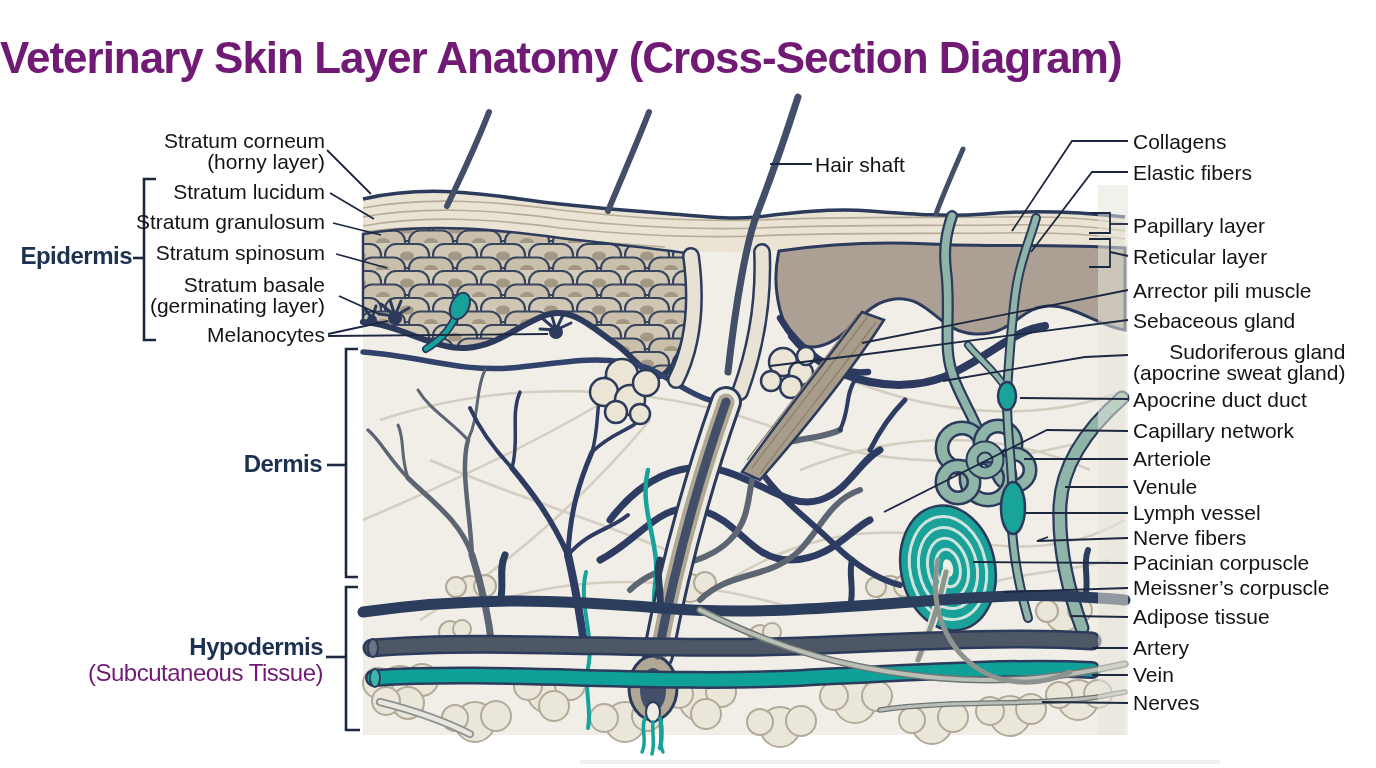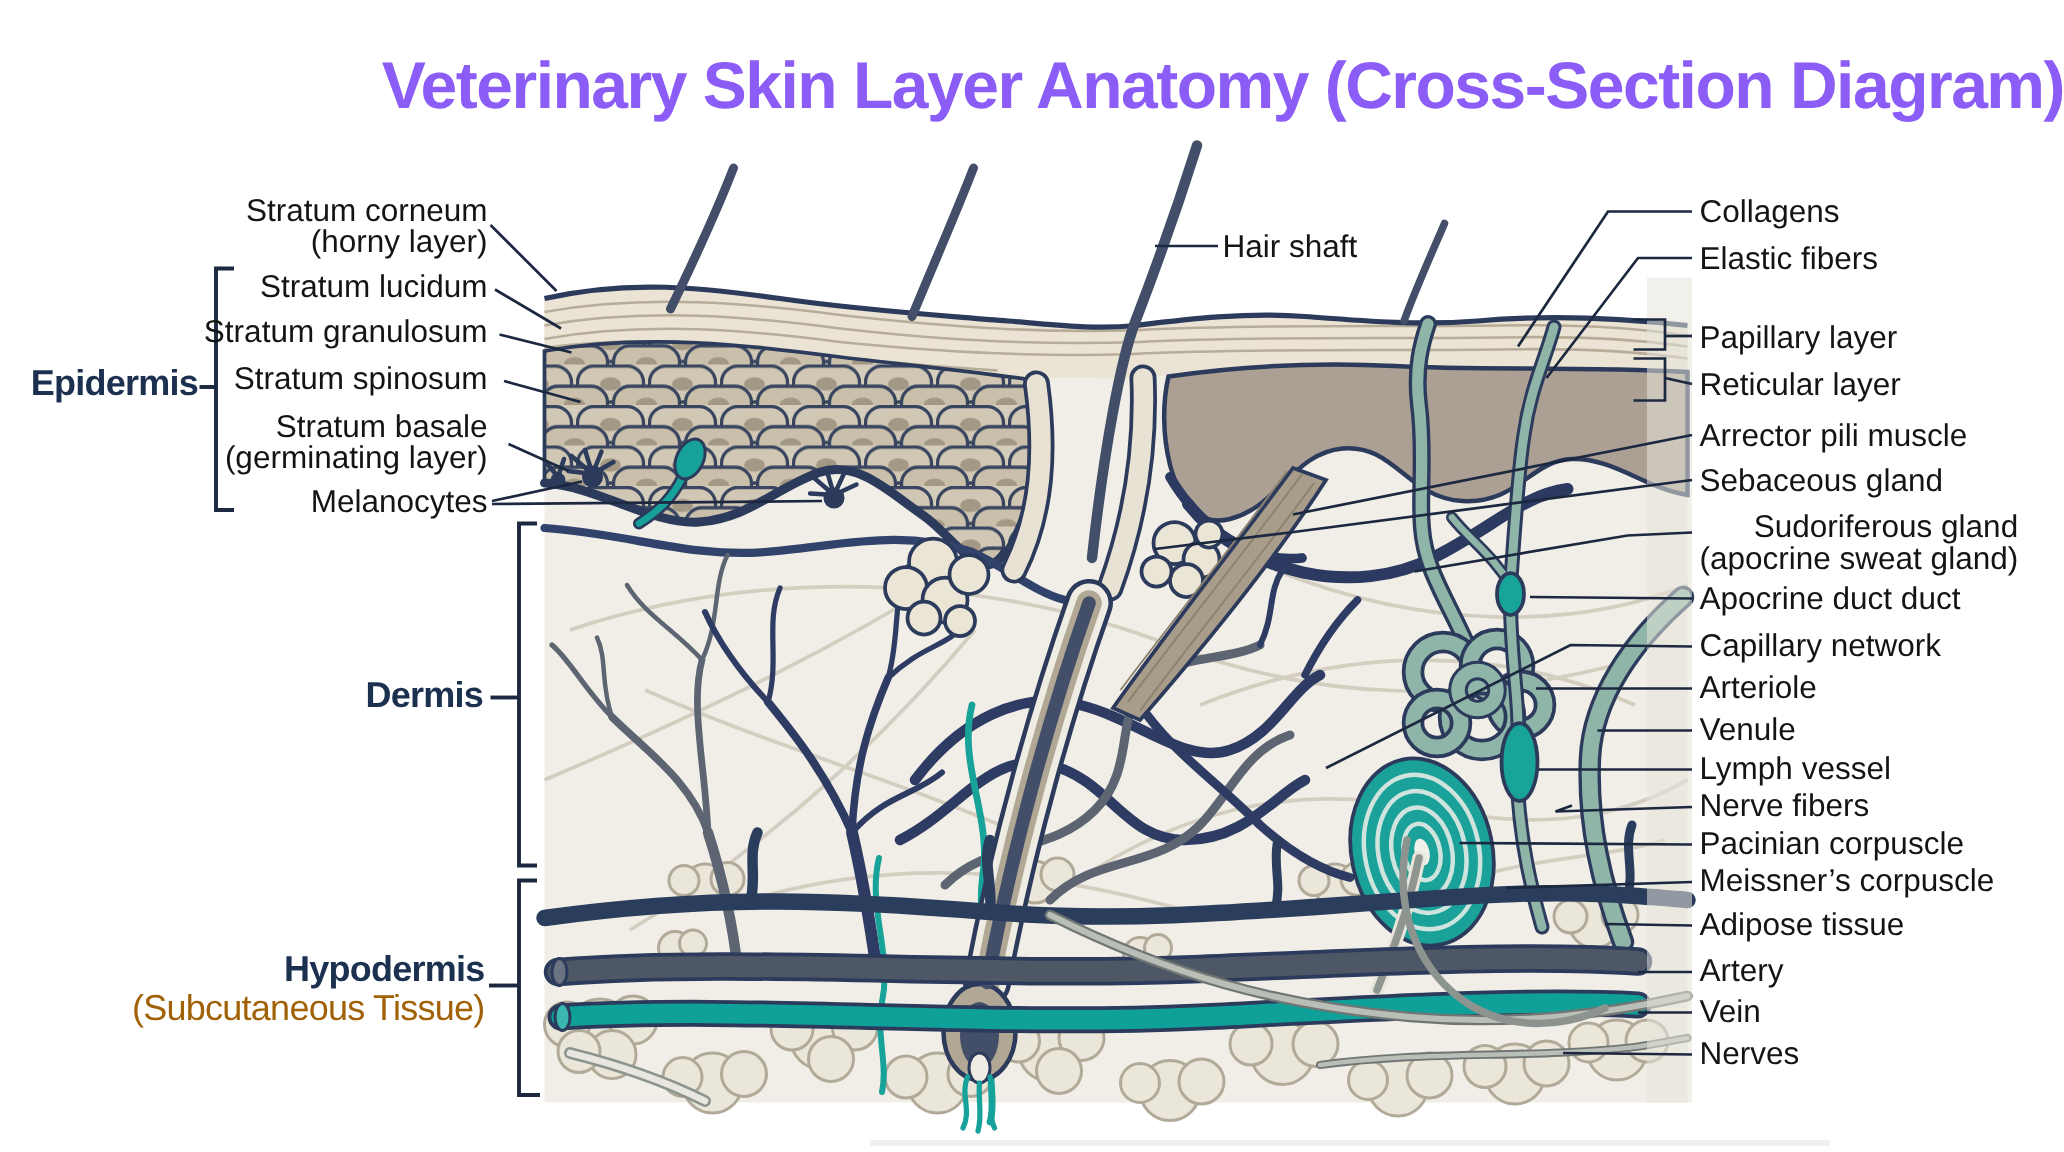--- a/index.html
+++ b/index.html
@@ -1,26 +1,26 @@
 <!DOCTYPE html>
 <html><head>
 <meta charset="utf-8">
 <style>
   html,body{margin:0;padding:0}
   body{width:1376px;height:768px;background:#ffffff;position:relative;overflow:hidden;
        font-family:"Liberation Sans",sans-serif;color:#141414}
-  .title{position:absolute;top:33px;left:0;width:1376px;text-align:right;
-         font-size:44px;font-weight:700;color:#8b5cf6;letter-spacing:-1px;white-space:nowrap}
+  .title{position:absolute;top:33px;left:0;width:1376px;text-align:left;
+         font-size:44px;font-weight:700;color:#701a75;letter-spacing:-1px;white-space:nowrap}
   svg.fig{position:absolute;left:0;top:0;z-index:1}
   .lbl{position:absolute;z-index:2;font-size:21px;line-height:21px;white-space:nowrap}
   .left-col{right:1051px;text-align:right}
   .right-col{left:1133px;text-align:right}
   .lbl span{display:block}
   .section{font-weight:700;color:#1c3050;font-size:24px;line-height:26px;letter-spacing:-0.5px}
-  .section .plain{font-weight:400;color:#a16207}
+  .section .plain{font-weight:400;color:#701a75}
 </style>
 </head>
 <body>
 
 <div class="title">Veterinary Skin Layer Anatomy (Cross-Section Diagram)</div>
 
 <svg class="fig" width="1376" height="768" viewBox="0 0 1376 768">
   <defs>
     <pattern id="cells" width="48" height="27" patternUnits="userSpaceOnUse">
       <rect width="48" height="27" fill="#d5cdbc"></rect>

